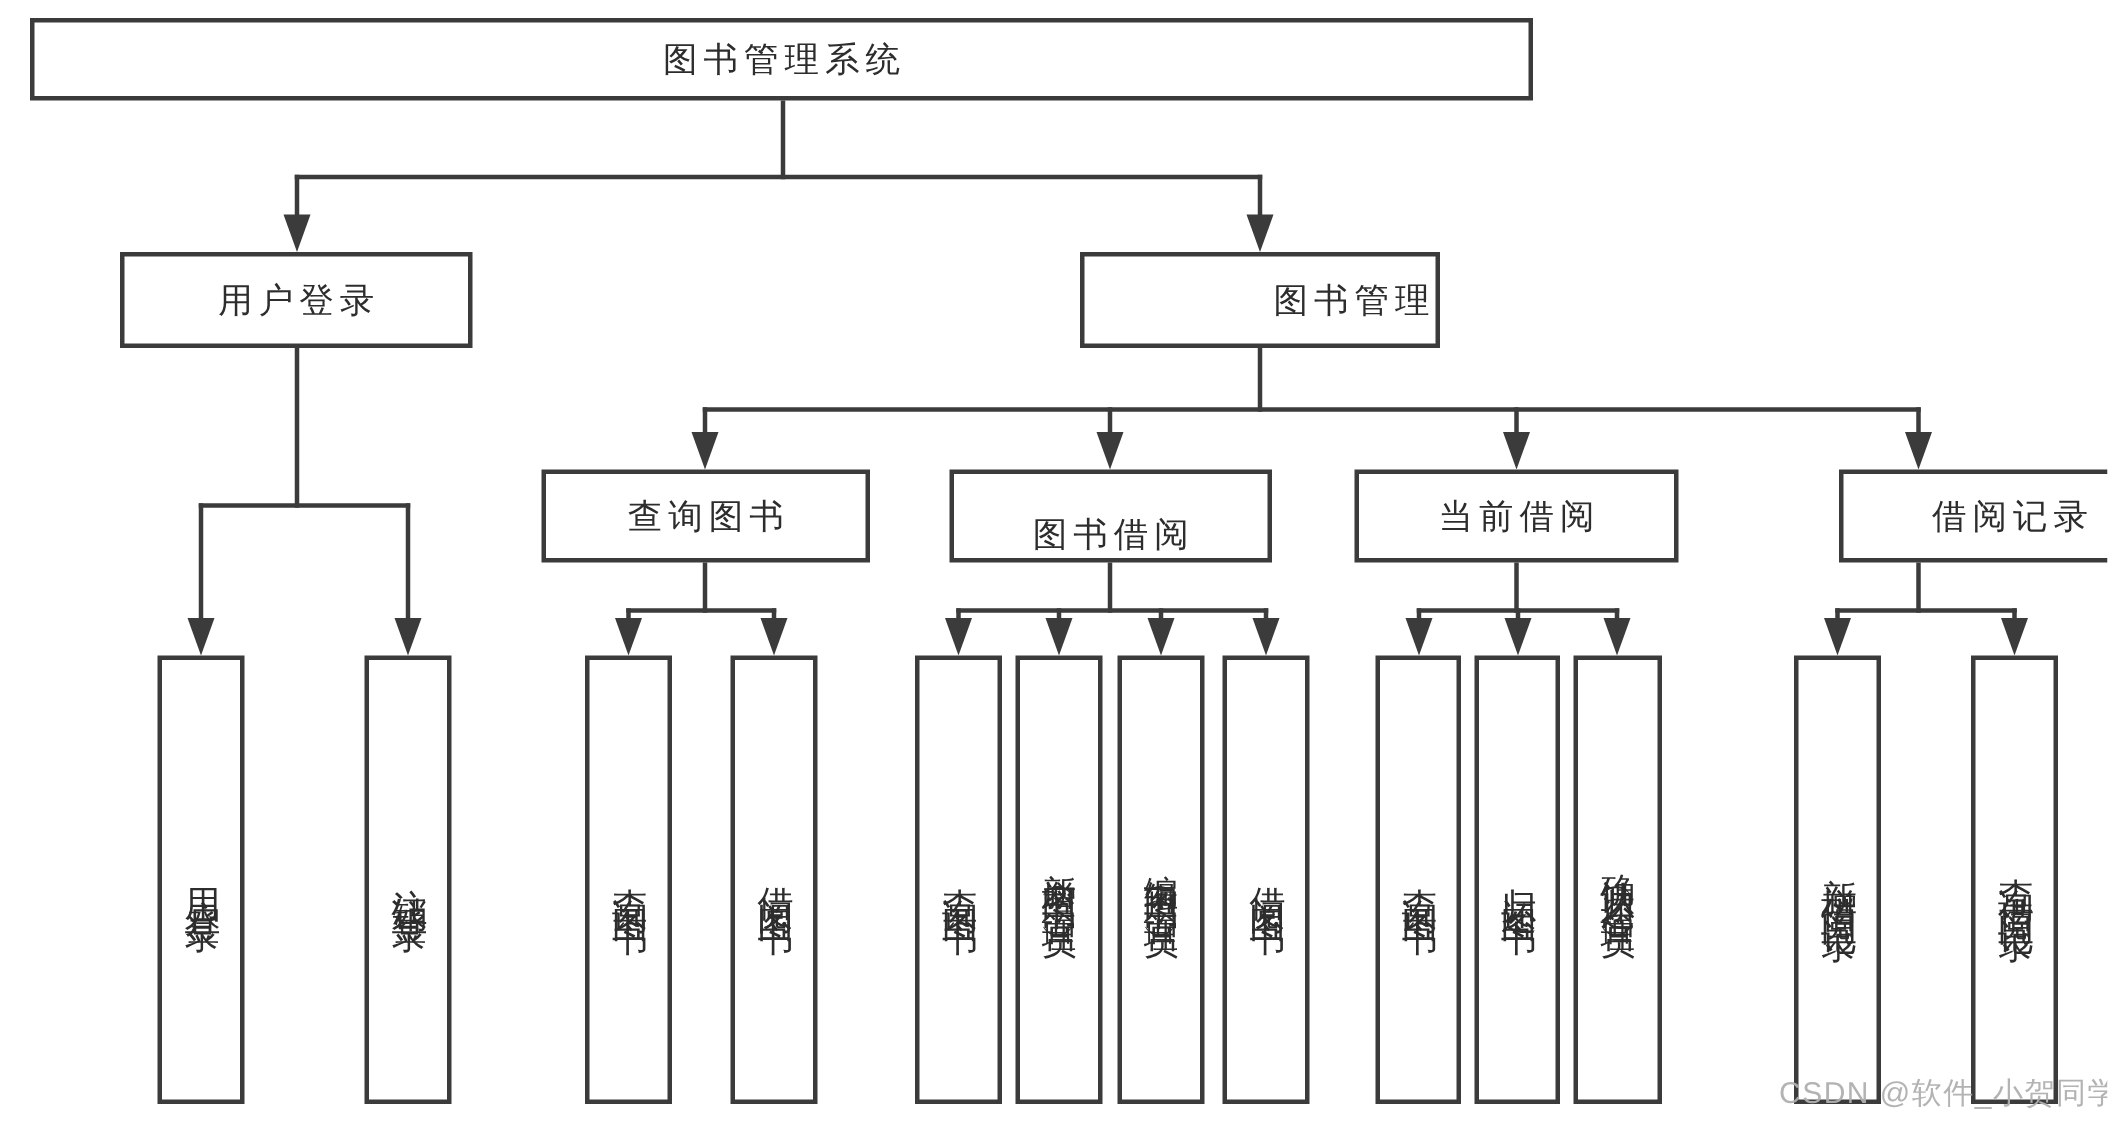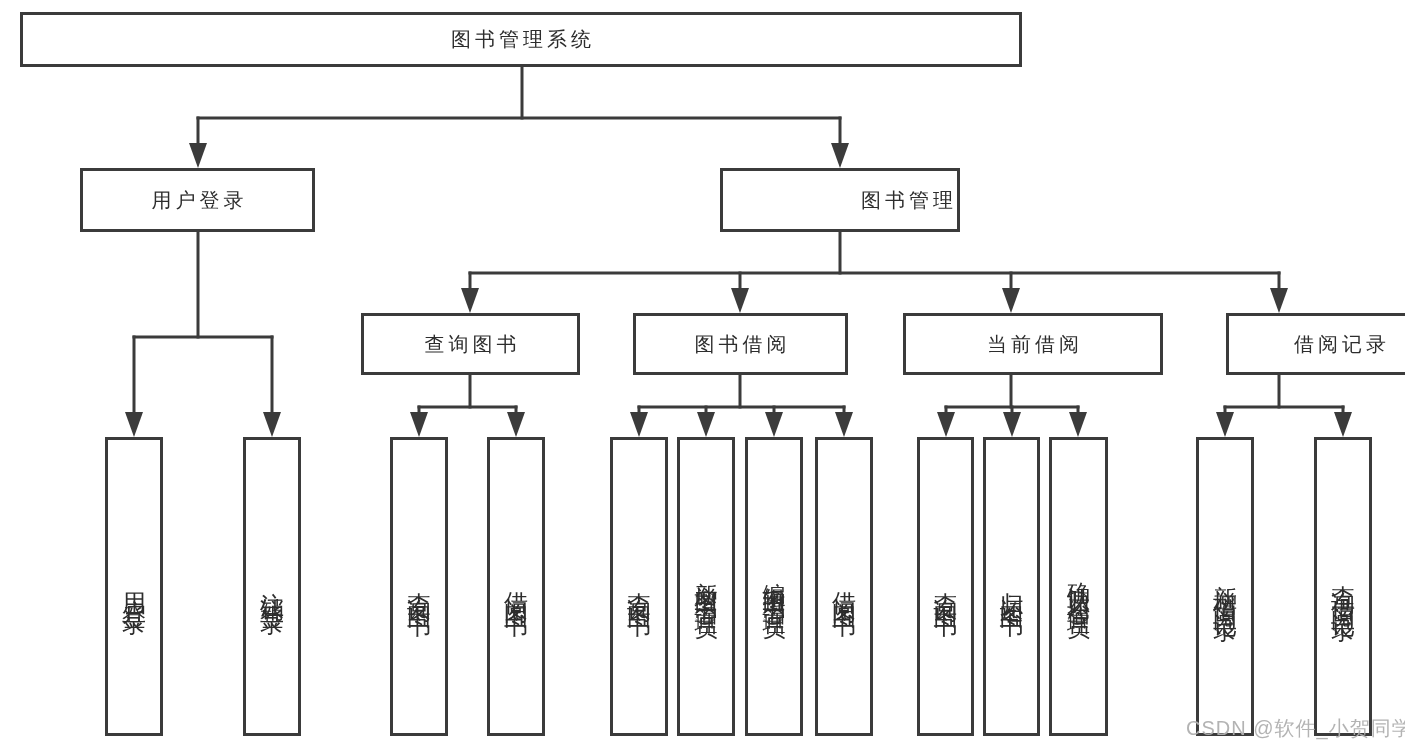--- a/index.html
+++ b/index.html
@@ -21,21 +21,21 @@
   .box {
     position: absolute;
     box-sizing: border-box;
     background: #ffffff;
     border: 3px solid #3b3b3b;
     display: flex;
     align-items: center;
     justify-content: center;
   }
   .hlabel {
-    font-size: 20px;
+    font-size: 23px;
     letter-spacing: 4px;
     text-indent: 4px;
     white-space: nowrap;
     color: #2d2d2d;
   }
   .vlabel {
     writing-mode: vertical-rl;
     text-orientation: mixed;
     font-size: 24px;
     line-height: 1;
@@ -132,24 +132,24 @@
   <div class="box" style="left:80px; top:168px; width:235px; height:64px;">
     <span class="hlabel">用户登录</span>
   </div>
   <div class="box" style="left:720px; top:168px; width:240px; height:64px;justify-content:flex-end;">
     <span class="hlabel">图书管理</span>
   </div>
 
   <div class="box" style="left:361px; top:313px; width:219px; height:62px;">
     <span class="hlabel">查询图书</span>
   </div>
-  <div class="box" style="left:633px; top:313px; width:215px; height:62px;">
+  <div class="box" style="left:633px; top:313px; width:215px; height:62px;align-items:flex-end;">
     <span class="hlabel">图书借阅</span>
   </div>
-  <div class="box" style="left:903px; top:313px; width:260px; height:62px;">
+  <div class="box" style="left:903px; top:313px; width:216px; height:62px;">
     <span class="hlabel">当前借阅</span>
   </div>
   <div class="box" style="left:1226px; top:313px; width:228px; height:62px;">
     <span class="hlabel">借阅记录</span>
   </div>
 
   <div class="box" style="left:105px; top:437px; width:58px; height:299px;">
     <span class="vlabel">用户登录</span>
   </div>
   <div class="box" style="left:243px; top:437px; width:58px; height:299px;">

